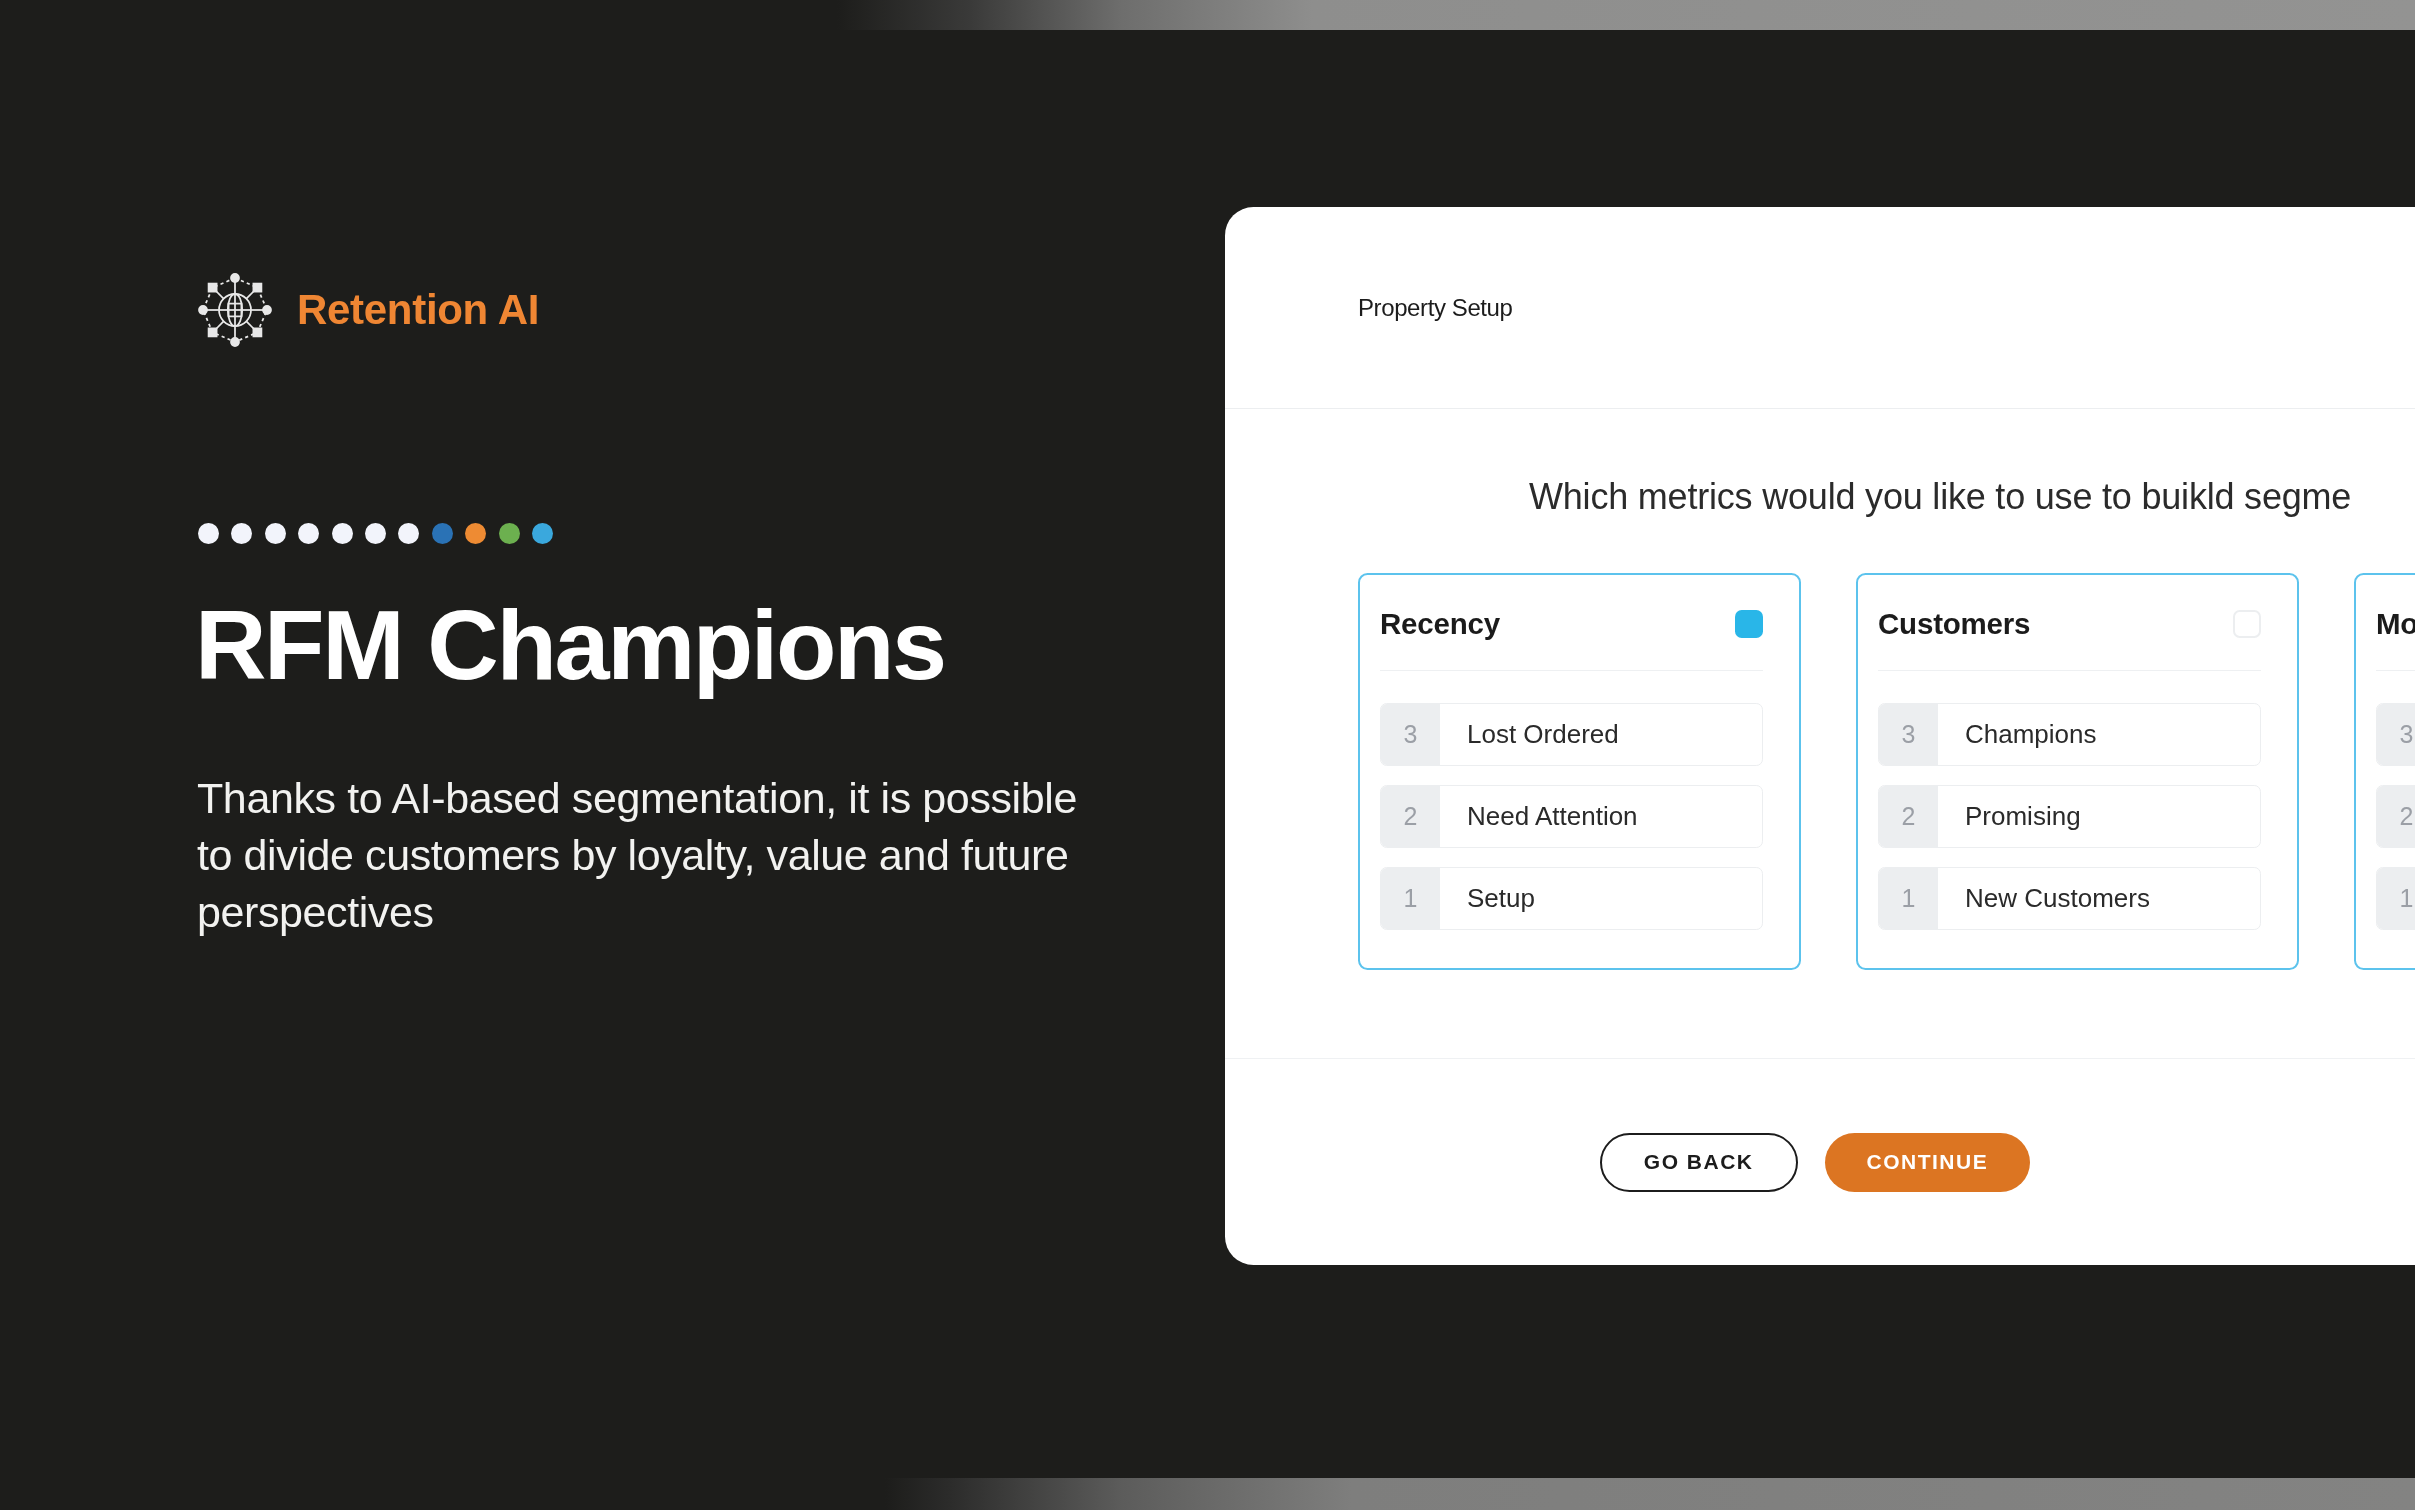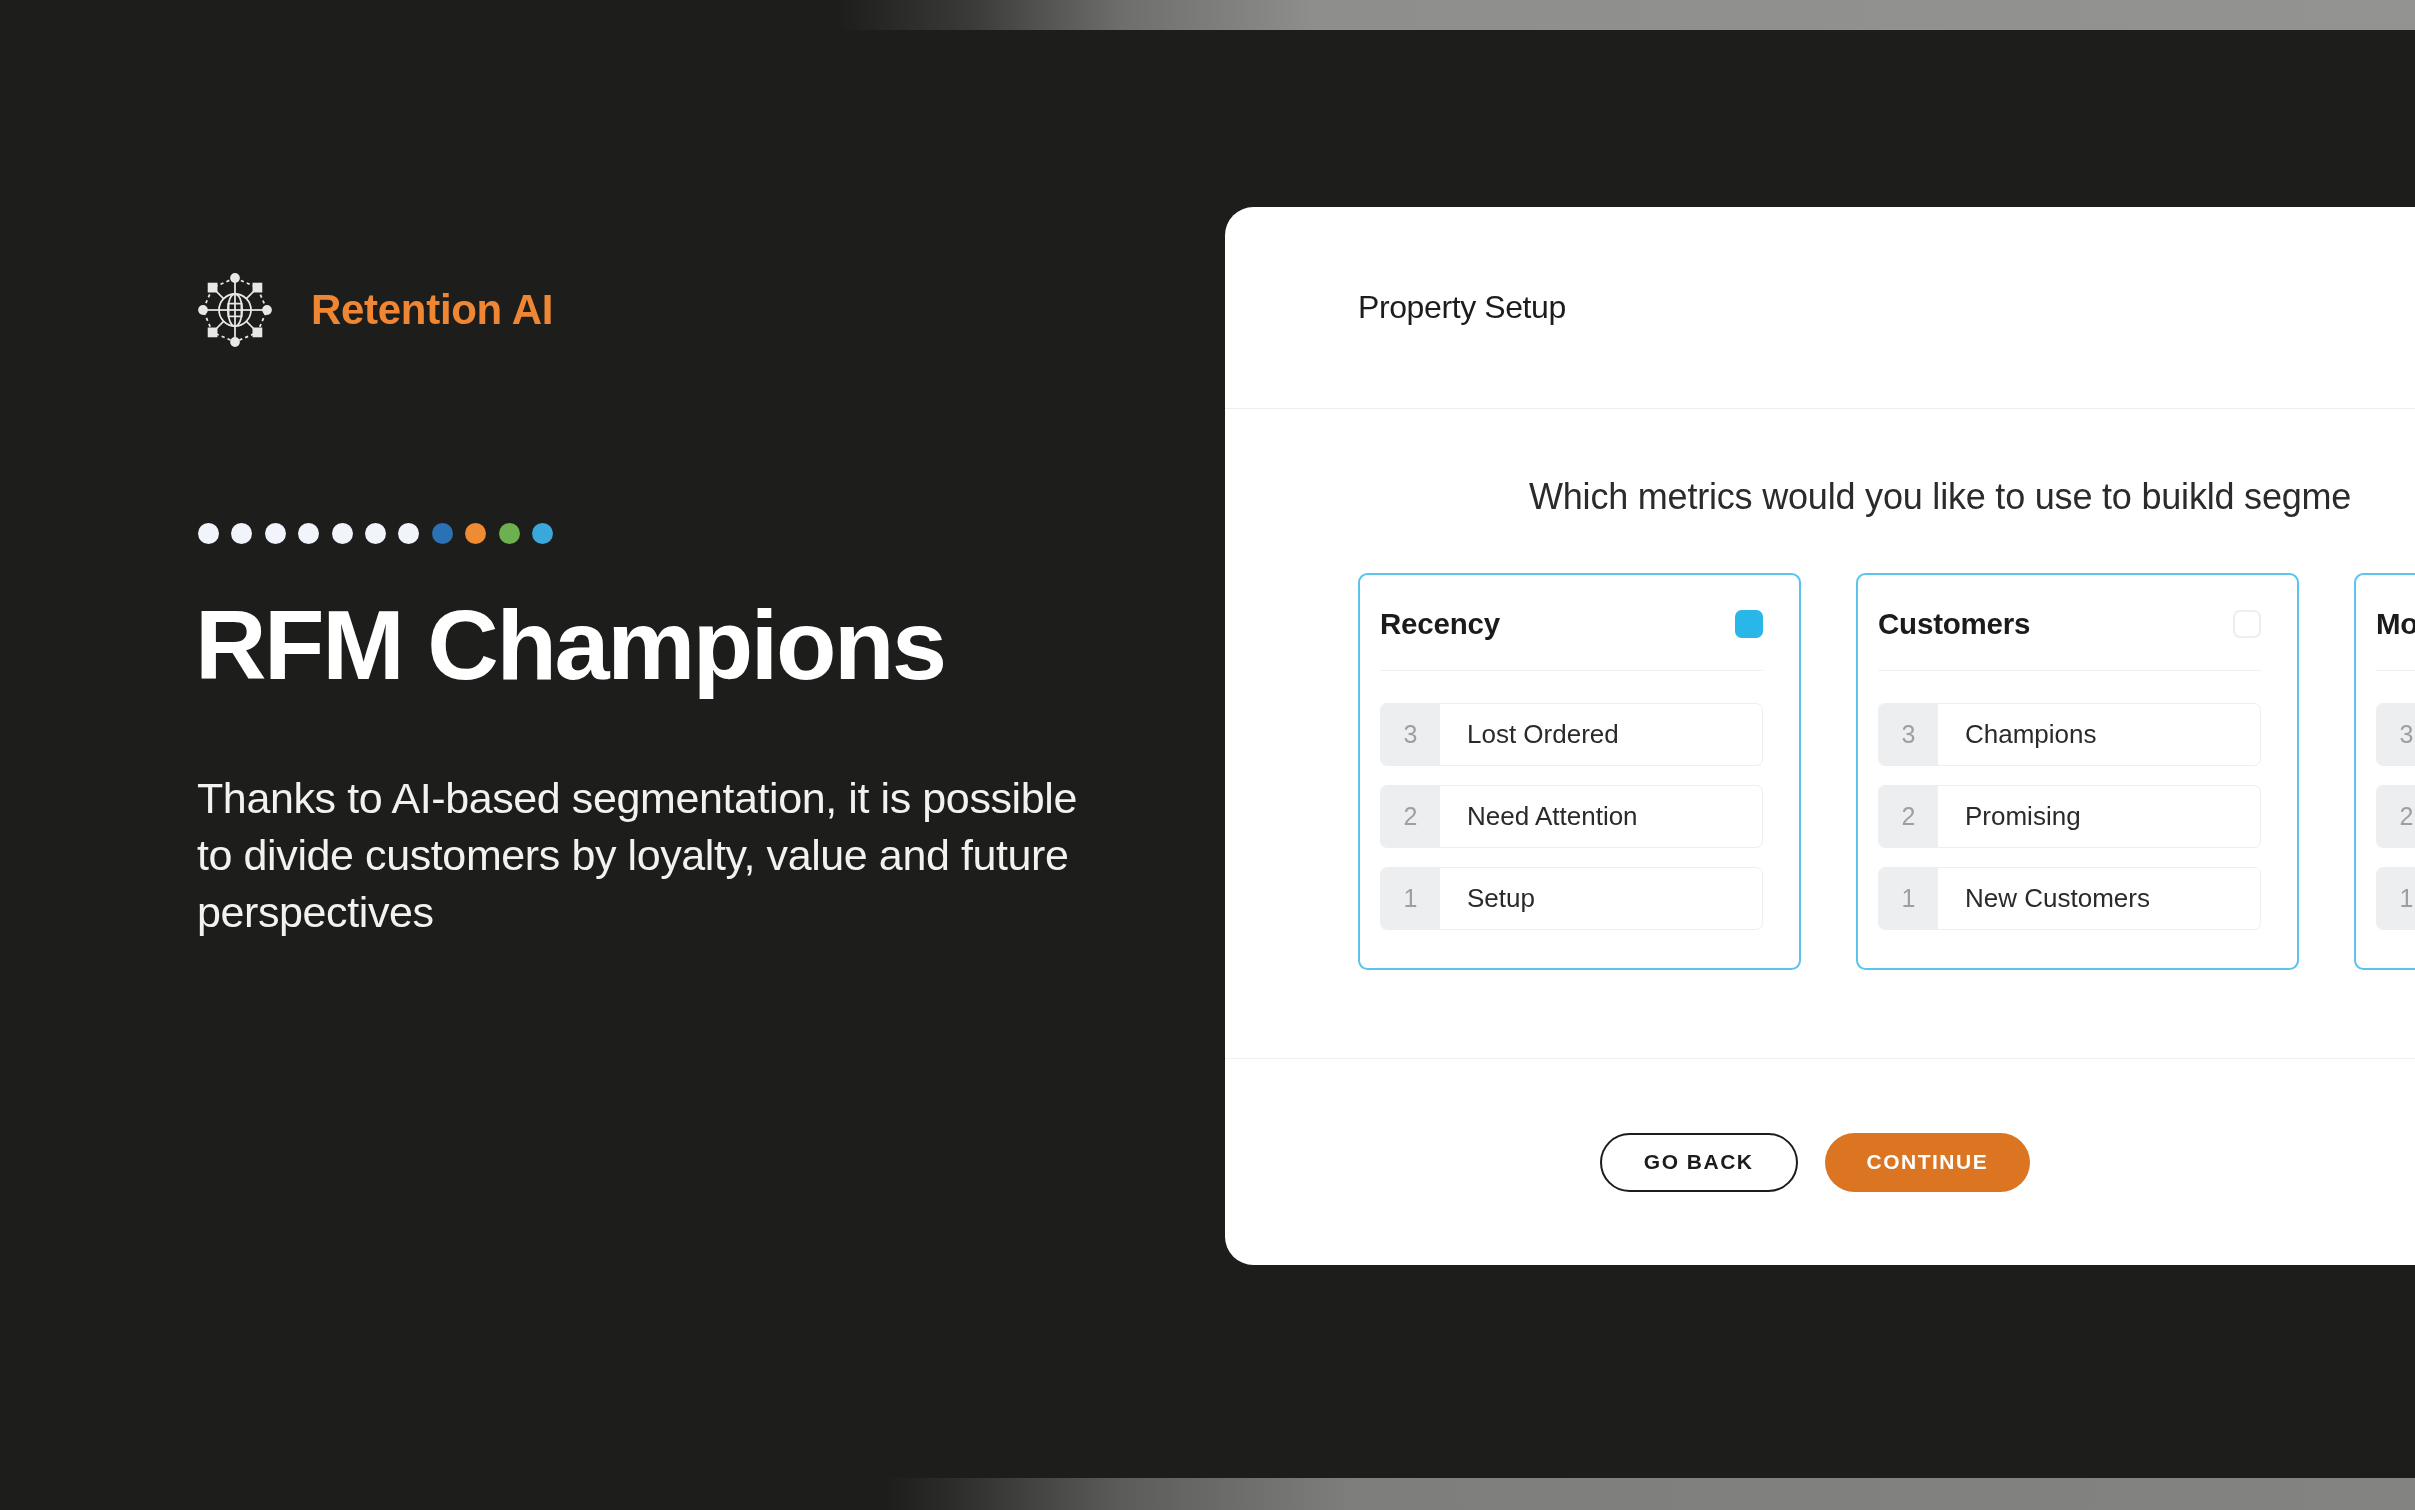--- a/index.html
+++ b/index.html
@@ -45,21 +45,21 @@
     position: absolute;
     left: 0; top: 30px;
     width: 1227px; height: 1448px;
   }
 
   .brand {
     position: absolute;
     left: 195px; top: 240px;
     display: flex;
     align-items: center;
-    gap: 36px;
+    gap: 22px;
   }
   .brand-mark { width: 80px; height: 80px; display: block; }
   .brand-name {
     color: #ef8633;
     font-size: 42px;
     font-weight: 700;
     letter-spacing: -0.3px;
     white-space: nowrap;
   }
 
@@ -110,21 +110,21 @@
   .app-header {
     height: 202px;
     flex: 0 0 202px;
     border-bottom: 1.9px solid #eceef0;
     display: flex;
     align-items: center;
     padding-left: 133px;
   }
   .app-title {
     color: #1c1c1c;
-    font-size: 32px;
+    font-size: 24px;
     font-weight: 400;
     letter-spacing: -0.4px;
     white-space: nowrap;
   }
 
   .app-body {
     flex: 1 1 auto;
     padding: 0 0 0 0;
     position: relative;
   }

